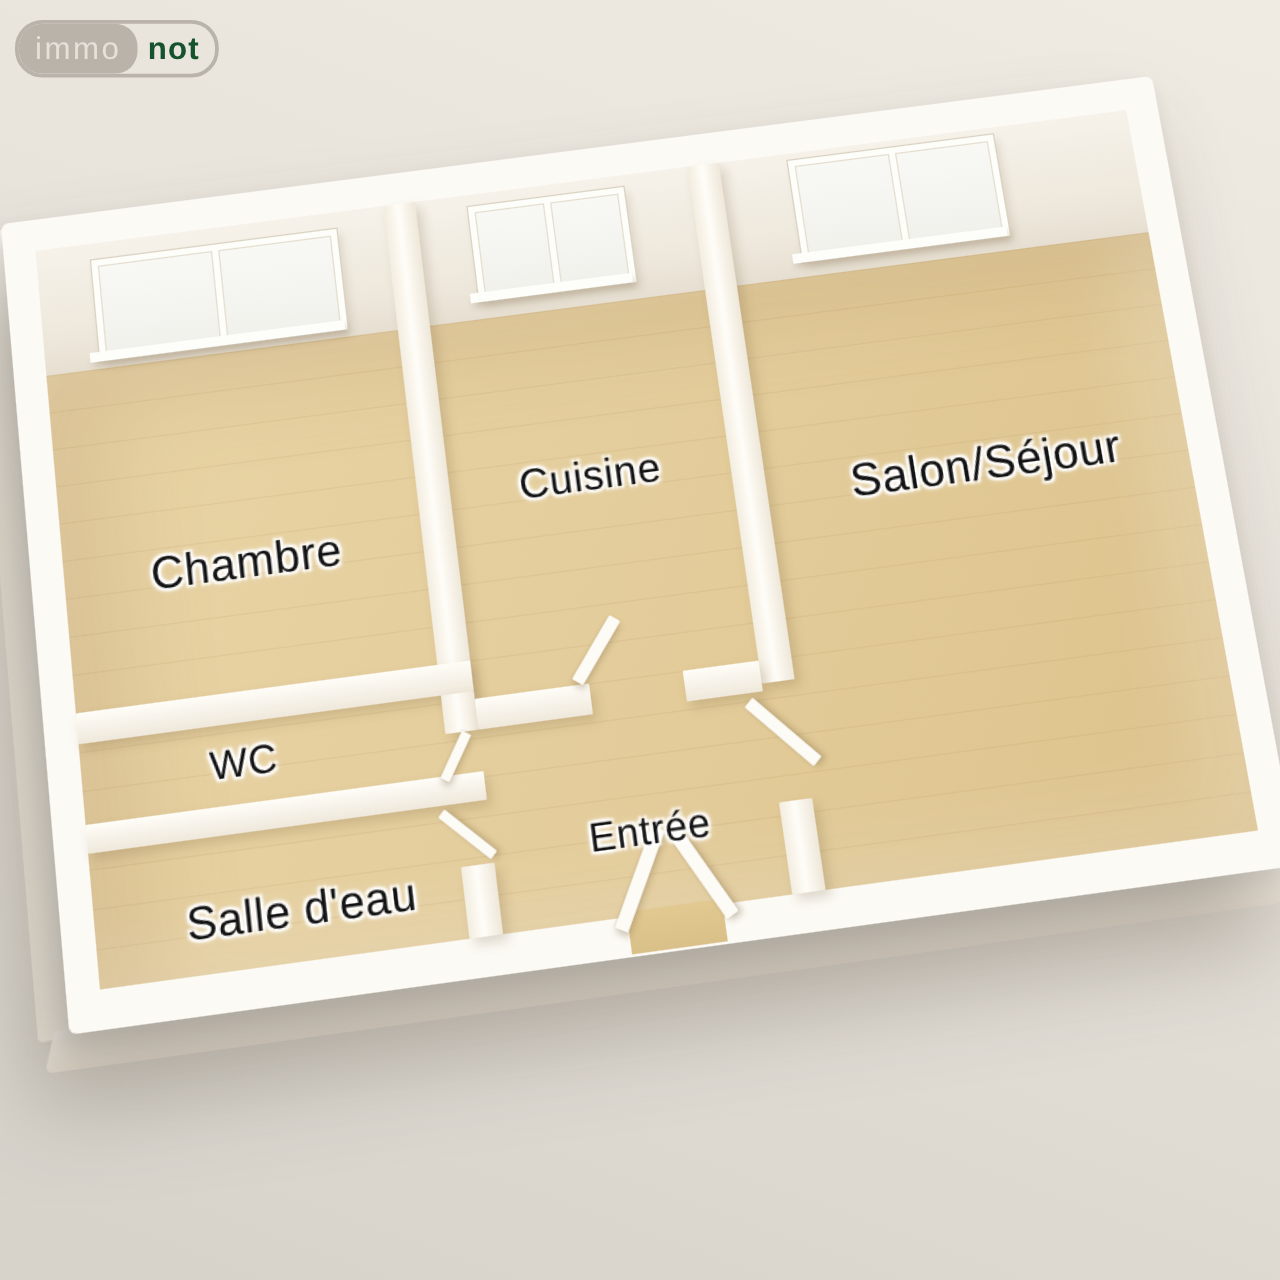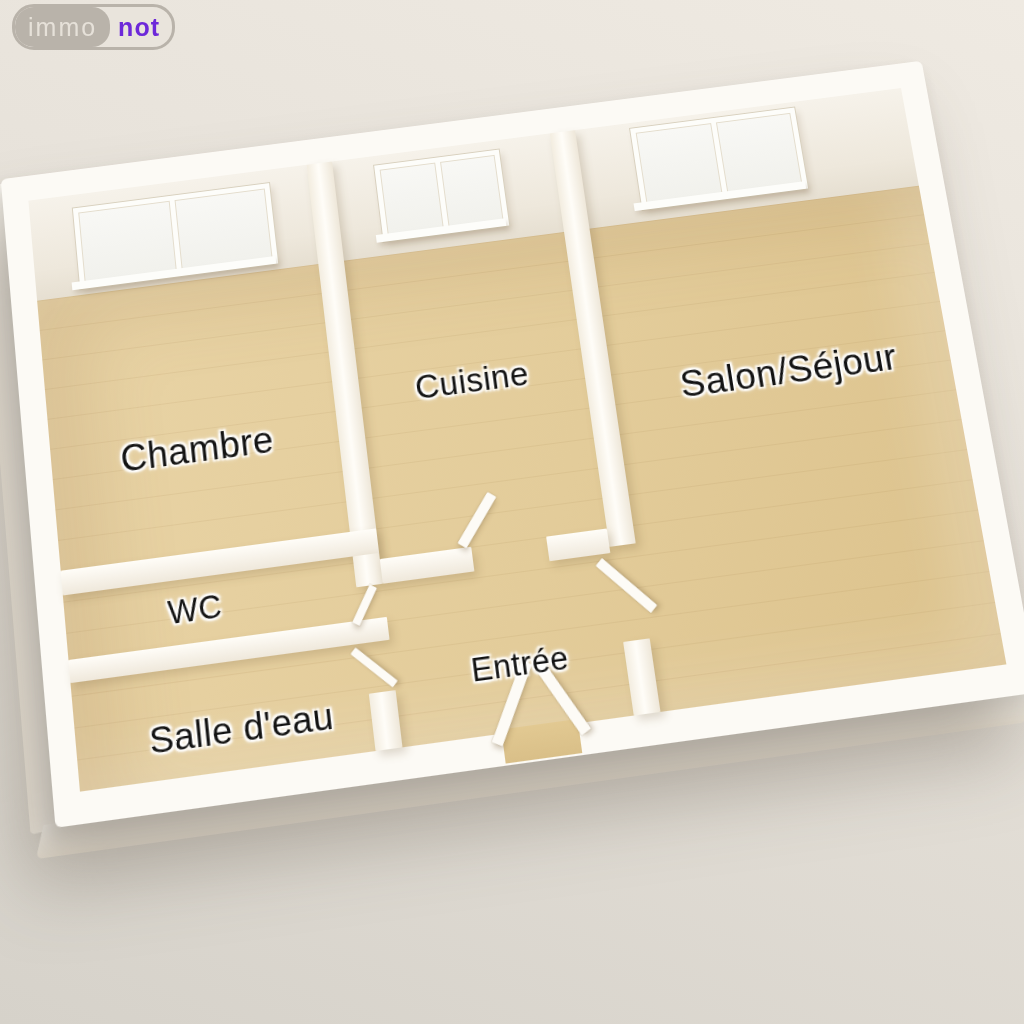--- a/index.html
+++ b/index.html
@@ -3,31 +3,31 @@
 <meta charset="utf-8">
 <style>
   html,body{margin:0;padding:0;}
   body{
     width:1024px;height:1024px;overflow:hidden;position:relative;
     font-family:"Liberation Sans",sans-serif;
     background:linear-gradient(200deg,#efeae2 0%,#e7e2da 40%,#d6d2ca 100%);
   }
   
   .logo{
-    position:absolute;left:12px;top:4px;z-index:50;
+    position:absolute;left:12px;top:16px;z-index:50;
     display:flex;align-items:stretch;height:40px;
     border:3px solid #b9b3aa;border-radius:22px;background:#e9e4dc;overflow:hidden;
   }
   .logo .seg-immo{
     background:#b9b3aa;color:#e6e1d9;border-radius:18px;
     font-size:25px;letter-spacing:2px;font-weight:400;
     display:flex;align-items:center;padding:0 13px;
   }
   .logo .seg-not{
-    color:#6d28d9;font-weight:700;font-size:25px;letter-spacing:1px;
+    color:#14532d;font-weight:700;font-size:25px;letter-spacing:1px;
     display:flex;align-items:center;padding:0 12px 0 8px;
   }
   
   .plan-wrap{
     position:absolute;left:18px;top:110px;width:950px;height:640px;
     transform:perspective(1500px) rotateX(9deg) rotate(-7.6deg);
     transform-origin:50% 35%;
   }
   .slab{
     position:absolute;inset:0;background:#fcfaf5;border-radius:6px;

